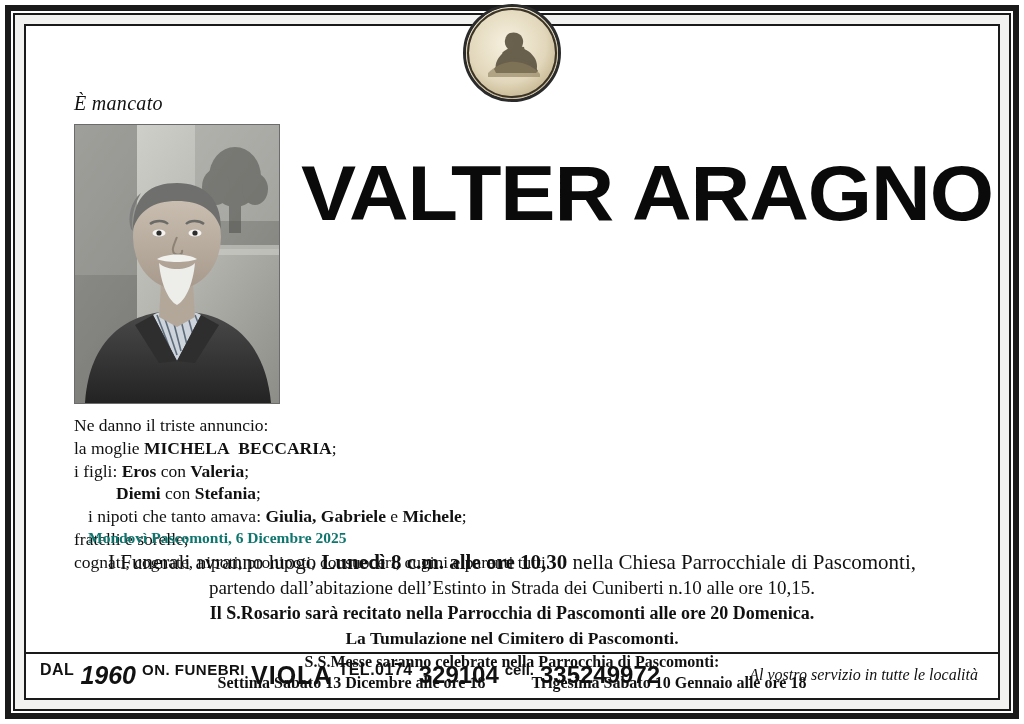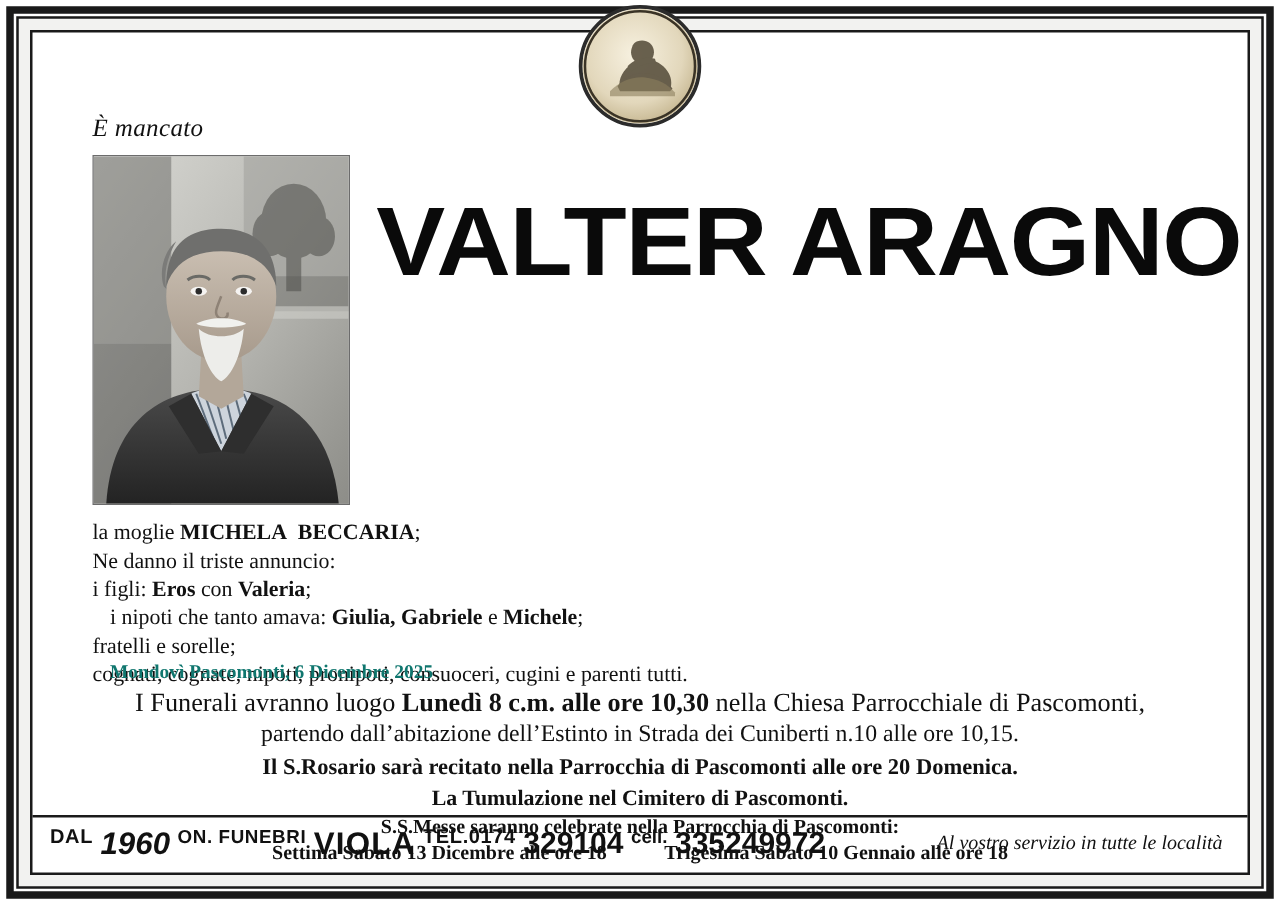--- a/index.html
+++ b/index.html
@@ -308,23 +308,24 @@
         <path d="M78 190 L60 200 L84 238 L102 236 Z" fill="#2e2e2e"></path>
         <path d="M126 190 L144 200 L120 238 L102 236 Z" fill="#2e2e2e"></path>
       </svg>
     </div>
 
     <div class="nameblock">
       <div class="name">VALTER ARAGNO</div>
     </div>
 
     <div class="family">
+      <div class="ind1">Ne danno il triste annuncio:</div>
       <div class="ind1">la moglie <b>MICHELA&nbsp; BECCARIA</b>;</div>
-      <div class="ind1">Ne danno il triste annuncio:</div>
       <div class="ind1">i figli: <b>Eros</b> con <b>Valeria</b>;</div>
+      <div class="ind3"><b>Diemi</b> con <b>Stefania</b>;</div>
       <div class="ind2">i nipoti che tanto amava: <b>Giulia, Gabriele</b> e <b>Michele</b>;</div>
       <div class="ind1">fratelli e sorelle;</div>
       <div class="ind1">cognati, cognate, nipoti, pronipoti, consuoceri, cugini e parenti tutti.</div>
     </div>
 
     <div class="place-date">Mondovì Pascomonti, 6 Dicembre 2025</div>
 
     <div class="funeral">
       <div class="l1">I Funerali avranno luogo <b>Lunedì 8 c.m. alle ore 10,30</b> nella Chiesa Parrocchiale di Pascomonti,</div>
       <div class="l2">partendo dall’abitazione dell’Estinto in Strada dei Cuniberti n.10 alle ore 10,15.</div>

